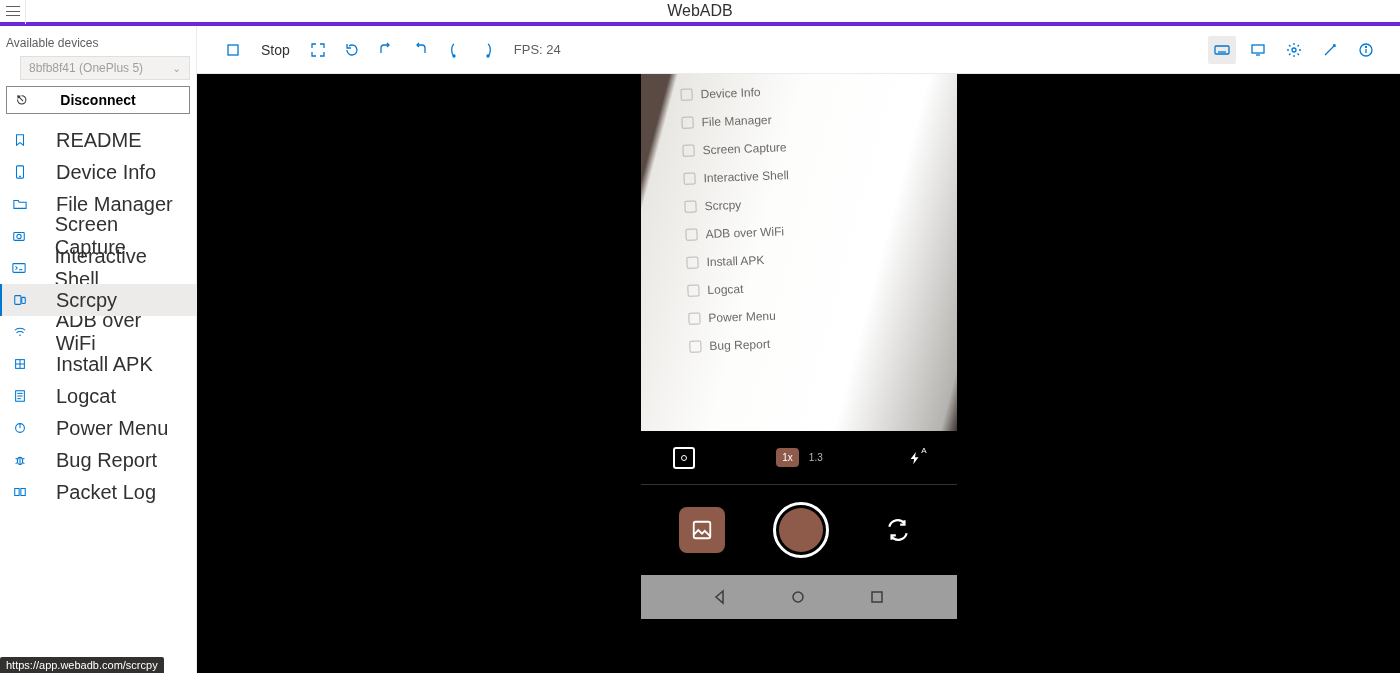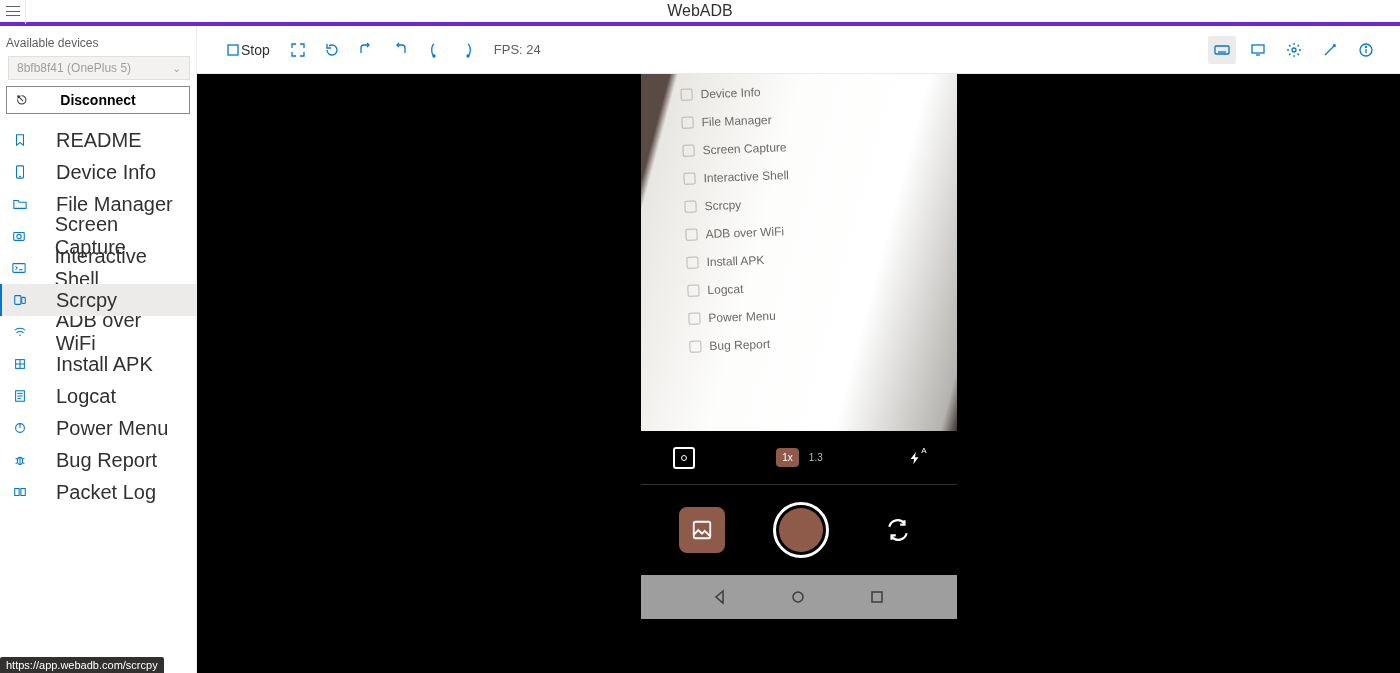--- a/index.html
+++ b/index.html
@@ -11,39 +11,39 @@
 .hamburger-lines { width: 14px; height: 10px; display: flex; flex-direction: column; justify-content: space-between; }
 .hamburger-lines span { height: 1px; background: #605e5c; display: block; }
 .app-title { position: absolute; left: 50%; transform: translateX(-50%); font-size: 16px; color: #323130; }
 
 
 .layout { display: flex; height: calc(100% - 26px); justify-content: center; }
 
 
 .sidebar { width: 197px; border-right: 1px solid #edebe9; display: flex; flex-direction: column; padding-top: 6px; }
 .sidebar-heading { font-size: 12px; color: #605e5c; padding: 4px 6px 4px 6px; }
-.device-select { margin: 2px 6px 6px 8px; background: #f3f2f1; border: 1px solid #e1dfdd; height: 24px; display: flex; align-items: center; padding: 0 8px; font-size: 12px; color: #a19f9d; justify-content: space-between; cursor: pointer; }
+.device-select { margin: 2px 6px 6px 20px; background: #f3f2f1; border: 1px solid #e1dfdd; height: 24px; display: flex; align-items: center; padding: 0 8px; font-size: 12px; color: #a19f9d; justify-content: space-between; cursor: pointer; }
 .device-select .chev { font-size: 10px; color: #a19f9d; }
 .disconnect-btn { margin: 0 6px 10px 6px; height: 28px; border: 1px solid #8a8886; background: #fff; font-size: 14px; display: flex; align-items: center; justify-content: center; gap: 30px; cursor: pointer; position: relative; font-weight: 600; }
 .disconnect-btn .plug-icon { position: absolute; left: 10px; font-size: 12px; color: #323130; }
 .nav-list { list-style: none; }
 .nav-item { height: 32px; display: flex; align-items: center; gap: 28px; padding: 0 12px; cursor: pointer; font-size: 20px; color: #323130; }
 .nav-item.active { background: #edebe9; position: relative; }
 .nav-item.active::before { content: ""; position: absolute; left: 0; top: 0; bottom: 0; width: 2px; background: #0078d4; }
 .nav-icon { width: 16px; height: 16px; display: flex; align-items: center; justify-content: center; color: #0078d4; }
 .nav-icon svg { width: 14px; height: 14px; }
 
 
 .main { flex: 1; display: flex; flex-direction: column; }
 .toolbar { height: 48px; display: flex; align-items: center; gap: 8px; padding: 0 20px; border-bottom: 1px solid #edebe9; }
 .toolbar-left { display: flex; align-items: center; gap: 6px; }
 .tbtn { width: 28px; height: 28px; display: flex; align-items: center; justify-content: center; cursor: pointer; border-radius: 2px; color: #0078d4; }
 .tbtn.active { background: #edebe9; }
 .tbtn svg { width: 16px; height: 16px; }
-.tbtn-stop { width: auto; gap: 0; padding: 0 8px; color: #323130; }
+.tbtn-stop { width: auto; gap: 20px; padding: 0 8px; color: #323130; }
 .tbtn-stop svg { stroke: #0078d4; }
 .fps-label { color: #605e5c; font-size: 13px; margin-left: 6px; }
 .toolbar-spacer { flex: 1; }
 
 
 .viewport { flex: 1; background: #000; display: flex; align-items: stretch; justify-content: center; position: relative; }
 .phone { width: 316px; height: 100%; display: flex; flex-direction: column; background: #000; }
 .phone-preview { height: 357px; background: linear-gradient(105deg, #5a4a44 0%, #5a4a44 7%, #e9e7e3 9%, #fdfdfc 40%, #ffffff 70%, #b5b3af 96%, #3a322f 100%); position: relative; overflow: hidden; }
 .preview-list { position: absolute; left: 44px; top: 12px; display: flex; flex-direction: column; gap: 14px; transform: rotate(-2deg); }
 .preview-list-item { display: flex; align-items: center; gap: 8px; font-size: 12px; color: #6b6966; }

